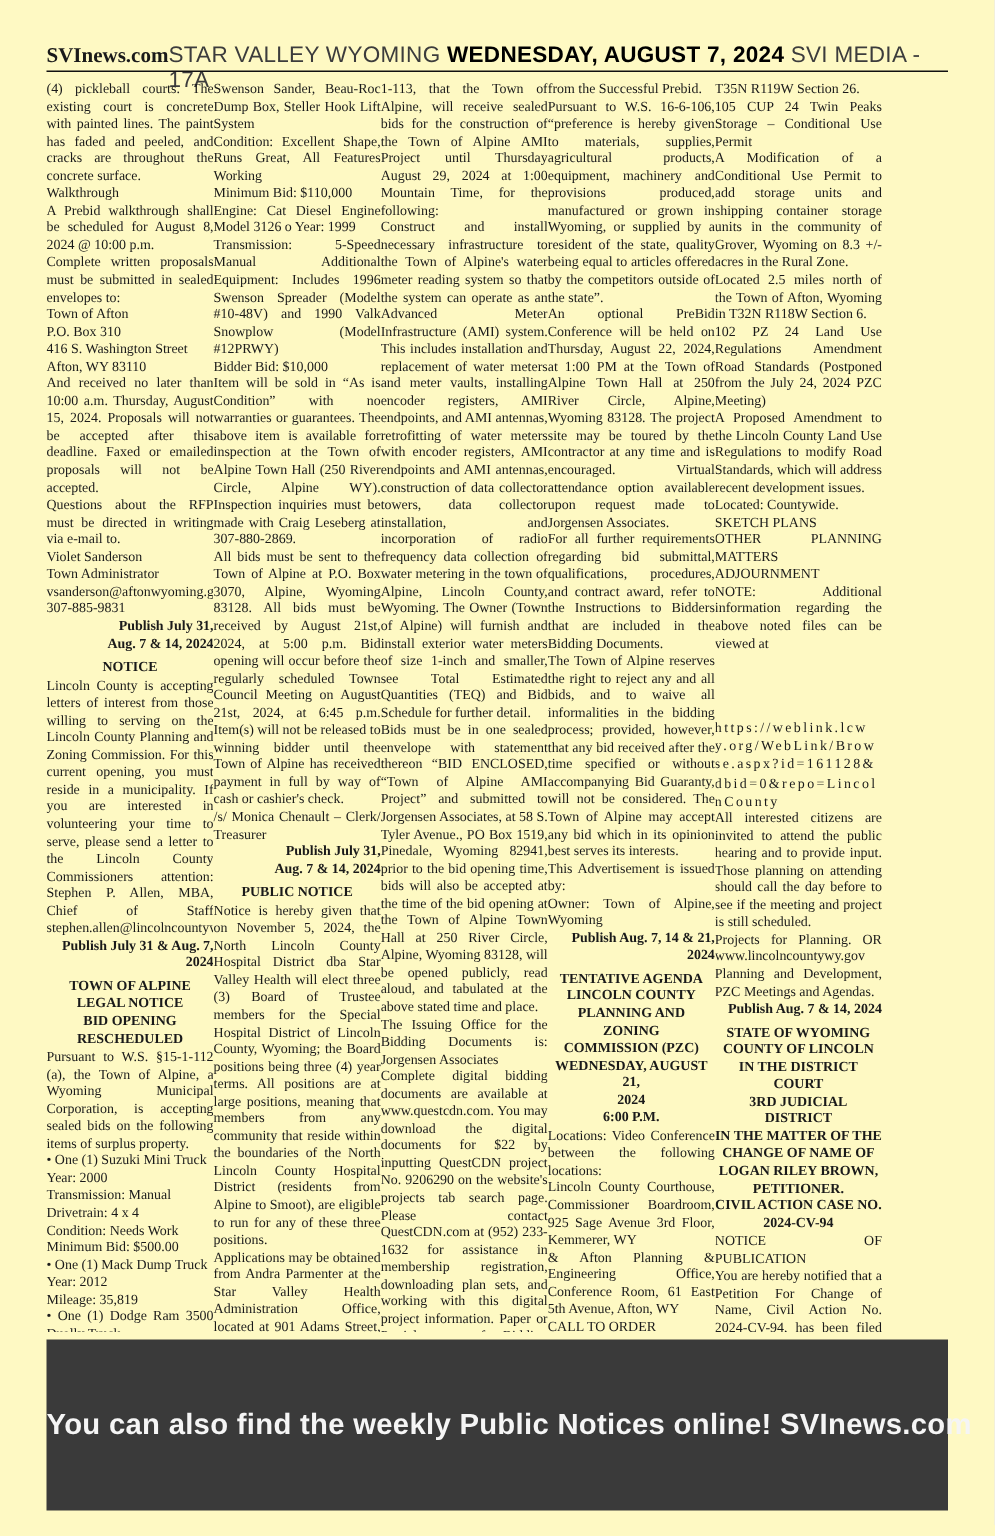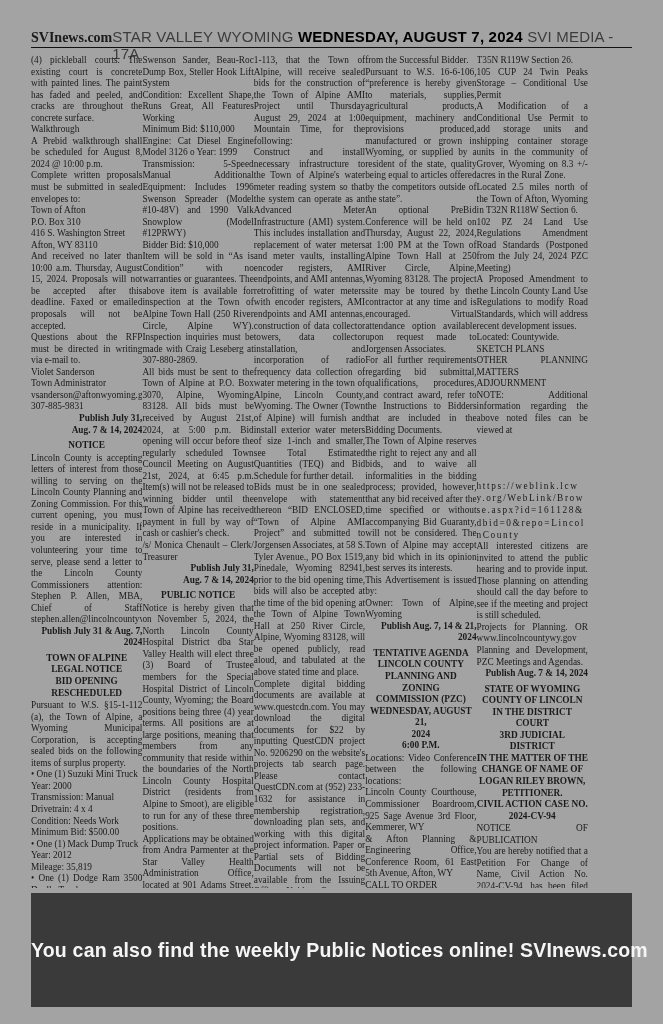--- a/index.html
+++ b/index.html
@@ -1,16 +1,16 @@
 <!DOCTYPE html>
 <html><head>
 <meta charset="utf-8">
 <style>
   html,body{margin:0;padding:0;background:#e9e9e9;}
-  #page{position:relative;width:663px;height:1024px;background:#a3a3a3;overflow:hidden;
+  #page{position:relative;width:663px;height:1024px;background:#fef9c3;overflow:hidden;
         font-family:"Liberation Serif", serif;color:#1a1a1a;}
   
   #masthead{position:absolute;left:31px;right:31px;top:28px;height:18px;display:flex;
             align-items:baseline;justify-content:space-between;}
   .site{font-family:"Liberation Serif", serif;font-weight:bold;font-size:14px;}
   .dateline{font-family:"Liberation Sans", sans-serif;font-size:15px;color:#3c3c3c;letter-spacing:.2px;}
   .dateline b{color:#000;}
   #rule{position:absolute;left:31px;right:31px;top:47px;border-top:1px solid #111;}
   
   #cols{position:absolute;left:31px;top:55px;width:601px;height:833px;display:flex;overflow:hidden;}
@@ -88,24 +88,25 @@
         <div class="blk pub">Publish July 31,
 Aug. 7 &amp; 14, 2024</div>
         <div class="blk h">PUBLIC NOTICE</div>
         <div class="blk p">Notice is hereby given that on November 5, 2024, the North Lincoln County Hospital District dba Star Valley Health will elect three (3) Board of Trustee members for the Special Hospital District of Lincoln County, Wyoming; the Board positions being three (4) year terms. All positions are at large positions, meaning that members from any community that reside within the boundaries of the North Lincoln County Hospital District (residents from Alpine to Smoot), are eligible to run for any of these three positions.</div>
         <div class="blk p">Applications may be obtained from Andra Parmenter at the Star Valley Health Administration Office, located at 901 Adams Street, Afton, Wyoming. The filing period will be August 7 – August 26, 2024.  Completed applications must be turned in no later than 5:00 p.m., August 26, 2024, to the Star Valley Health Administration Office.</div>
       </div>
     <div class="col">
         <div class="blk p">1-113, that the Town of Alpine, will receive sealed bids for the construction of the Town of Alpine AMI Project until Thursday August 29, 2024 at 1:00 Mountain Time, for the following:</div>
         <div class="blk p">Construct and install necessary infrastructure to the Town of Alpine's water meter reading system so that the system can operate as an Advanced Meter Infrastructure (AMI) system. This includes installation and replacement of water meters and meter vaults, installing encoder registers, AMI endpoints, and AMI antennas, retrofitting of water meters with encoder registers, AMI endpoints and AMI antennas, construction of data collector towers, data collector installation, and incorporation of radio frequency data collection of water metering in the town of Alpine, Lincoln County, Wyoming. The Owner (Town of Alpine) will furnish and install exterior water meters of size 1-inch and smaller, see Total Estimated Quantities (TEQ) and Bid Schedule for further detail.</div>
         <div class="blk p">Bids must be in one sealed envelope with statement thereon “BID ENCLOSED, “Town of Alpine AMI Project” and submitted to Jorgensen Associates, at 58 S. Tyler Avenue., PO Box 1519, Pinedale, Wyoming 82941, prior to the bid opening time, bids will also be accepted at the time of the bid opening at the Town of Alpine Town Hall at 250 River Circle, Alpine, Wyoming 83128, will be opened publicly, read aloud, and tabulated at the above stated time and place.</div>
+        <div class="blk p">The Issuing Office for the Bidding Documents is: Jorgensen Associates</div>
         <div class="blk p">Complete digital bidding documents are available at www.questcdn.com. You may download the digital documents for $22 by inputting QuestCDN project No. 9206290 on the website's projects tab search page. Please contact QuestCDN.com at (952) 233-1632 for assistance in membership registration, downloading plan sets, and working with this digital project information. Paper or Partial sets of Bidding Documents will not be available from the Issuing Office. Neither Owner nor Engineer will be responsible for full or partial sets of Bidding Documents, including Addenda if any, obtained from sources other than the Issuing Office.</div>
       </div>
     <div class="col">
-        <div class="blk p">from the Successful Bidder.</div>
+        <div class="blk p">from the Successful Prebid.</div>
         <div class="blk p">Pursuant to W.S. 16-6-106, “preference is hereby given to materials, supplies, agricultural products, equipment, machinery and provisions produced, manufactured or grown in Wyoming, or supplied by a resident of the state, quality being equal to articles offered by the competitors outside of the state”.</div>
         <div class="blk p">An optional PreBid Conference will be held on Thursday, August 22, 2024, at 1:00 PM at the Town of Alpine Town Hall at 250 River Circle, Alpine, Wyoming 83128. The project site may be toured by the contractor at any time and is encouraged. Virtual attendance option available upon request made to Jorgensen Associates.</div>
         <div class="blk p">For all further requirements regarding bid submittal, qualifications, procedures, and contract award, refer to the Instructions to Bidders that are included in the Bidding Documents.</div>
         <div class="blk p">The Town of Alpine reserves the right to reject any and all bids, and to waive all informalities in the bidding process; provided, however, that any bid received after the time specified or without accompanying Bid Guaranty, will not be considered. The Town of Alpine may accept any bid which in its opinion best serves its interests.</div>
         <div class="blk p">This Advertisement is issued by:</div>
         <div class="blk p">Owner: Town of Alpine, Wyoming</div>
         <div class="blk pub">Publish Aug. 7, 14 &amp; 21, 2024</div>
         <div class="blk h">TENTATIVE AGENDA
 LINCOLN COUNTY
 PLANNING AND ZONING

